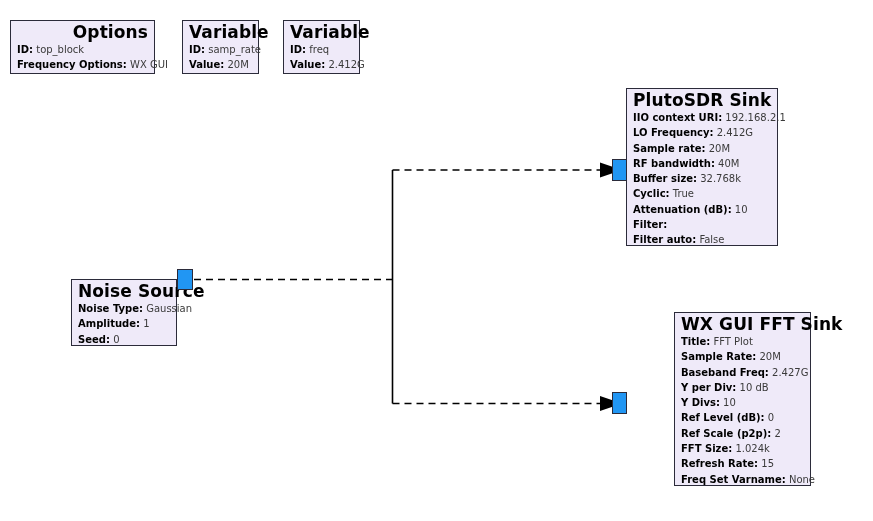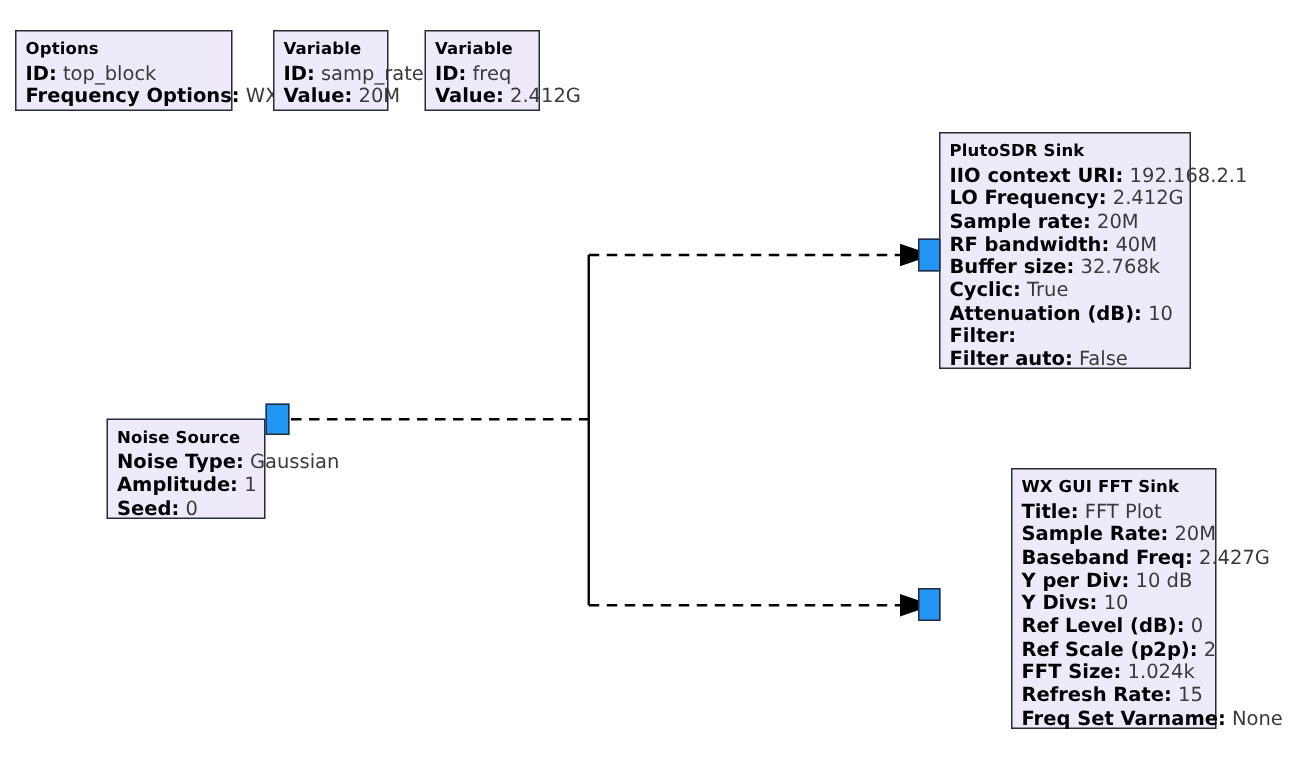--- a/index.html
+++ b/index.html
@@ -29,31 +29,31 @@
     box-sizing: border-box;
     background: #efeaf9;
     border: 1px solid #2b2b3a;
     padding: 3px 6px 4px 6px;
     font-size: 10.5px;
     line-height: 15.5px;
     color: #000000;
     white-space: nowrap;
   }
   .block .btitle {
-    text-align: left;
+    text-align: right;
     font-weight: bold;
-    font-size: 11px;
+    font-size: 17px;
     line-height: 17px;
     letter-spacing: 0.1px;
     padding-bottom: 1px;
     color: #000000;
   }
   .block .prow {
     text-align: left;
-    font-size: 13px;
+    font-size: 10px;
     line-height: 15.3px;
   }
   .block .pkey {
     font-weight: bold;
     color: #000000;
   }
   .block .pval {
     font-weight: normal;
     color: #3a3a3a;
   }
@@ -141,21 +141,21 @@
       <span class="pkey">Amplitude:</span>
       <span class="pval">1</span>
     </div>
     <div class="prow">
       <span class="pkey">Seed:</span>
       <span class="pval">0</span>
     </div>
   </div>
   <div class="port" style="left:177px; top:269px; width:16px; height:21px;"></div>
 
-  <div class="block" id="blk-plutosdr" style="left:626px; top:88px; width:168px; height:158px;">
+  <div class="block" id="blk-plutosdr" style="left:626px; top:88px; width:152px; height:158px;">
     <div class="btitle">PlutoSDR Sink</div>
     <div class="prow">
       <span class="pkey">IIO context URI:</span>
       <span class="pval">192.168.2.1</span>
     </div>
     <div class="prow">
       <span class="pkey">LO Frequency:</span>
       <span class="pval">2.412G</span>
     </div>
     <div class="prow">

